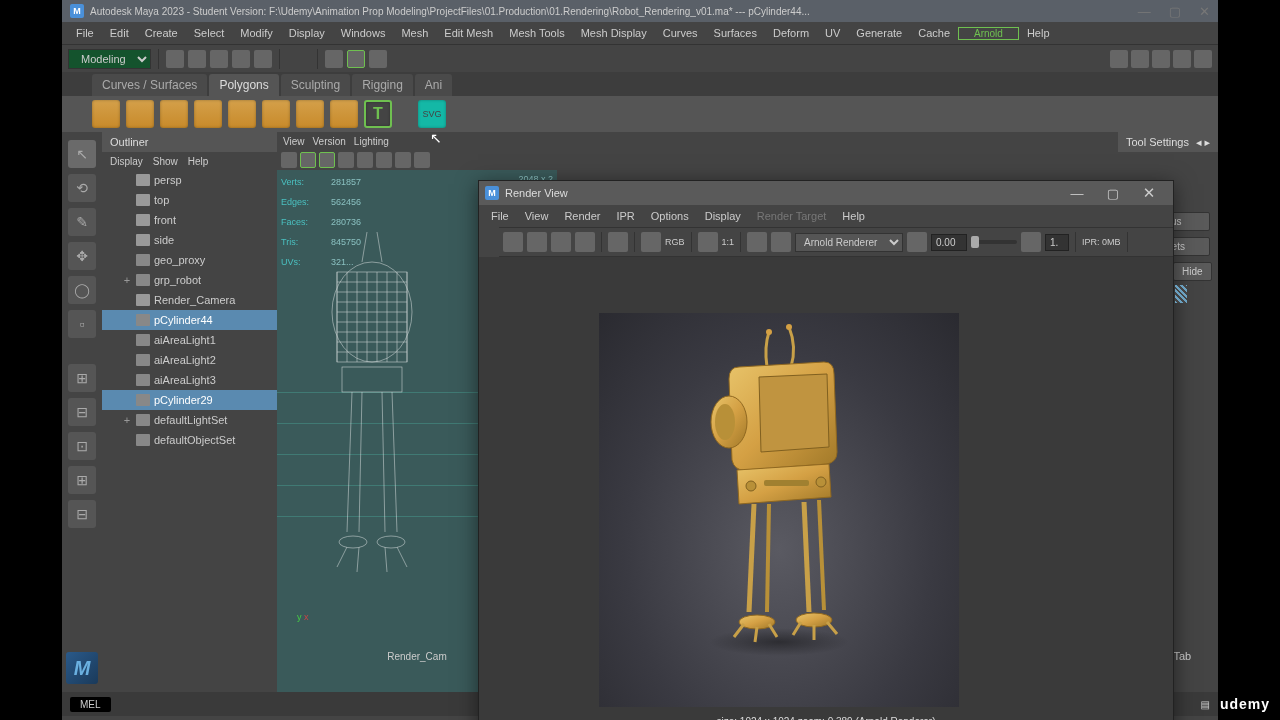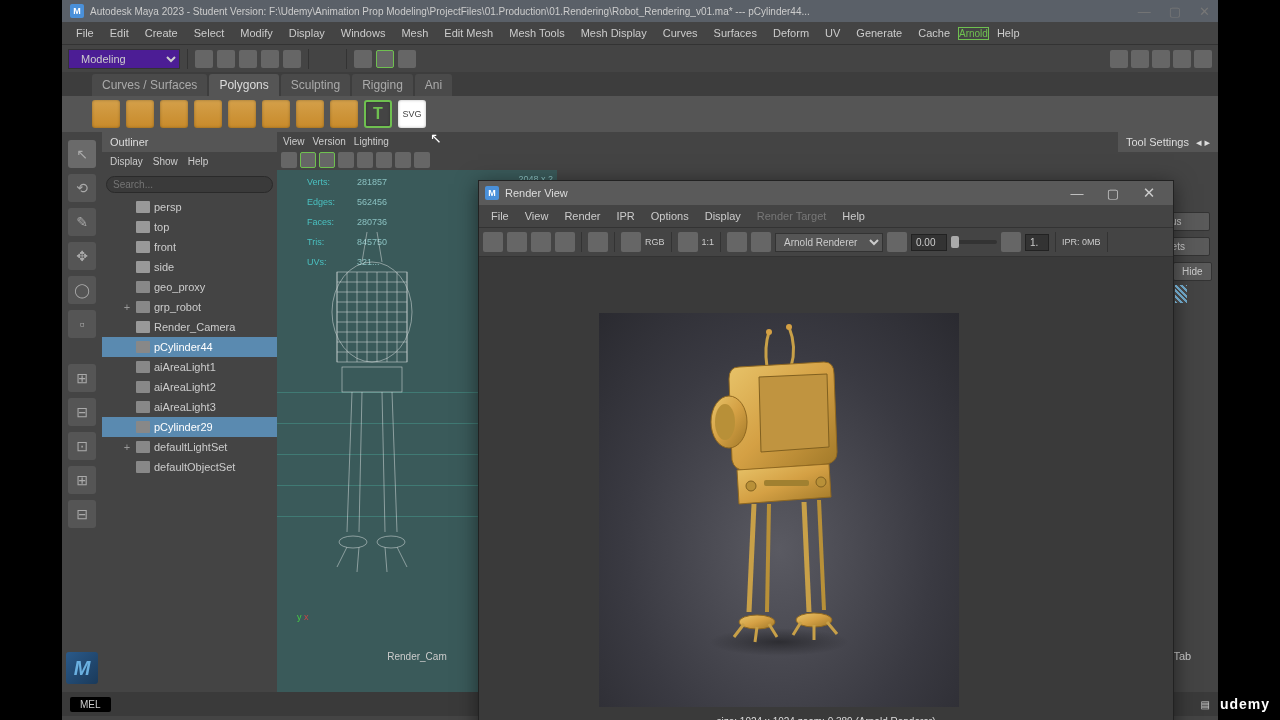--- a/index.html
+++ b/index.html
@@ -4,35 +4,35 @@
 <style>
 * { margin: 0; padding: 0; box-sizing: border-box; font-family: Arial, sans-serif; }
 body { background: #000; width: 1280px; height: 720px; overflow: hidden; position: relative; }
 .maya-app { position: absolute; left: 62px; top: 0; width: 1156px; height: 720px; background: #444; }
 .titlebar { height: 22px; background: #5a6068; display: flex; align-items: center; padding: 0 8px; font-size: 10px; color: #ccc; }
 .titlebar .m-icon { width: 14px; height: 14px; background: #4a90d9; margin-right: 6px; border-radius: 2px; display: flex; align-items: center; justify-content: center; color: #fff; font-weight: bold; font-size: 9px; }
 .titlebar .title-text { flex: 1; }
 .titlebar .winbtns { display: flex; gap: 18px; color: #777; font-size: 13px; }
 .menubar { height: 22px; background: #444; display: flex; align-items: center; padding: 0 6px; font-size: 11px; color: #ccc; }
 .menubar span { padding: 0 8px; cursor: default; }
-.menubar .arnold { color: #6fc050; border: 1px solid #6fc050; padding: 0 0; font-size: 10px; }
+.menubar .arnold { color: #6fc050; border: 1px solid #6fc050; padding: 0 15px; font-size: 10px; }
 .menubar .workspace { margin-left: auto; display: flex; align-items: center; gap: 8px; }
 .menubar .workspace select { background: #555; border: 1px solid #333; color: #ccc; font-size: 10px; padding: 1px 4px; }
 .toolbar1 { height: 28px; background: #444; display: flex; align-items: center; padding: 0 6px; gap: 4px; border-top: 1px solid #333; }
-.toolbar1 select { background: #4c1d95; border: 1px solid #333; color: #ccc; font-size: 11px; padding: 2px 8px; width: 112px; }
+.toolbar1 select { background: #14532d; border: 1px solid #333; color: #ccc; font-size: 11px; padding: 2px 8px; width: 83px; }
 .toolbar1 .tb-icon { width: 18px; height: 18px; background: #666; border-radius: 2px; }
 .toolbar1 .sep { width: 1px; height: 20px; background: #333; margin: 0 3px; }
 .toolbar1 .right-icons { margin-left: auto; display: flex; gap: 3px; }
 .shelf-tabs { height: 24px; background: #3d3d3d; display: flex; align-items: flex-end; padding: 0 30px; font-size: 12px; color: #aaa; }
 .shelf-tabs .tab { padding: 4px 10px; background: #4a4a4a; border-radius: 3px 3px 0 0; margin-right: 2px; }
 .shelf-tabs .tab.active { background: #555; color: #ddd; }
 .shelf { height: 36px; background: #555; display: flex; align-items: center; padding: 0 30px; gap: 6px; }
 .shelf .si { width: 28px; height: 28px; background: linear-gradient(#d4a04a,#c88a2a); border-radius: 3px; box-shadow: inset 0 0 3px rgba(0,0,0,.3); }
 .shelf .si.txt { background: #444; border: 2px solid #6fc050; color: #6fc050; display: flex; align-items: center; justify-content: center; font-size: 16px; font-weight: bold; }
-.shelf .si.svg { background: #ffffff; color: #444; display: flex; align-items: center; justify-content: center; font-size: 9px; }
+.shelf .si.svg { background: #14b8a6; color: #444; display: flex; align-items: center; justify-content: center; font-size: 9px; margin-left: 20px; }
 .main-area { position: relative; height: 560px; }
 .left-toolbox { position: absolute; left: 0; top: 0; width: 40px; height: 560px; background: #444; display: flex; flex-direction: column; align-items: center; gap: 6px; padding: 8px 0; }
 .left-toolbox .tool { width: 28px; height: 28px; background: #555; border-radius: 3px; display: flex; align-items: center; justify-content: center; color: #aaa; font-size: 14px; }
 .left-toolbox .tool.active { background: #6a6a6a; }
 .left-toolbox .m-logo { margin-top: auto; width: 32px; height: 32px; background: linear-gradient(135deg,#2a5a8a,#1a3a5a); border-radius: 3px; display: flex; align-items: center; justify-content: center; color: #6ab0e0; font-size: 20px; font-weight: bold; font-style: italic; }
 .outliner { position: absolute; left: 40px; top: 0; width: 175px; height: 560px; background: #444; }
 .panel-header { height: 20px; background: #555; display: flex; align-items: center; padding: 0 8px; font-size: 11px; color: #ddd; }
 .panel-menu { height: 18px; background: #444; display: flex; align-items: center; padding: 0 8px; font-size: 10px; color: #ccc; gap: 10px; }
 .search-row { padding: 4px; }
 .search-row input { width: 100%; background: #3a3a3a; border: 1px solid #2a2a2a; color: #aaa; font-size: 10px; padding: 2px 6px; border-radius: 9px; }
@@ -41,21 +41,21 @@
 .tree .node .exp { width: 10px; text-align: center; color: #999; }
 .tree .node .nic { width: 14px; height: 12px; background: #888; border-radius: 1px; }
 .tree .node.cam .nic { background: #999; }
 .tree .node.sel { background: #5a8ab0; color: #fff; }
 .tree .node.indent { padding-left: 34px; }
 .viewport { position: absolute; left: 215px; top: 0; width: 280px; height: 560px; background: #3a5a5a; }
 .vp-menu { height: 18px; background: #444; display: flex; align-items: center; padding: 0 6px; font-size: 10px; color: #ccc; gap: 8px; }
 .vp-icons { height: 20px; background: #444; display: flex; align-items: center; padding: 0 4px; gap: 3px; }
 .vp-icons .vi { width: 16px; height: 16px; background: #666; border-radius: 2px; }
 .vp-icons .vi.hl { border: 1px solid #6fc050; }
-.vp-hud { position: absolute; top: 40px; left: 4px; font-size: 9px; color: #4ac0c0; line-height: 20px; margin-left: 26px; }
+.vp-hud { position: absolute; top: 40px; left: 4px; font-size: 9px; color: #4ac0c0; line-height: 20px; }
 .vp-hud .row { display: flex; }
 .vp-hud .lbl { width: 50px; }
 .vp-hud .val { color: #8ac0c0; }
 .vp-wireframe { position: absolute; left: 30px; top: 80px; width: 130px; height: 400px; }
 .vp-axis { position: absolute; left: 20px; bottom: 70px; font-size: 9px; }
 .vp-camname { position: absolute; bottom: 30px; left: 50%; transform: translateX(-50%); font-size: 10px; color: #ccc; }
 .right-panel { position: absolute; right: 0; top: 0; width: 100px; height: 560px; background: #444; }
 .rp-header { height: 20px; background: #555; display: flex; align-items: center; padding: 0 8px; font-size: 11px; color: #ddd; justify-content: space-between; }
 .rp-body { padding: 60px 8px; display: flex; flex-direction: column; gap: 6px; }
 .rp-body button { background: #5a5a5a; border: 1px solid #333; color: #ccc; font-size: 10px; padding: 3px 8px; border-radius: 2px; }
@@ -70,21 +70,21 @@
 
 .renderview { position: absolute; left: 416px; top: 48px; width: 696px; height: 600px; background: #444; border: 1px solid #222; box-shadow: 0 4px 20px rgba(0,0,0,.5); }
 .rv-title { height: 24px; background: #5a5a5a; display: flex; align-items: center; padding: 0 6px; font-size: 11px; color: #ddd; }
 .rv-title .m-icon { width: 14px; height: 14px; background: #4a90d9; margin-right: 6px; border-radius: 2px; display: flex; align-items: center; justify-content: center; color: #fff; font-weight: bold; font-size: 9px; }
 .rv-title .spacer { flex: 1; }
 .rv-title .winbtn { width: 36px; height: 22px; display: flex; align-items: center; justify-content: center; font-size: 13px; color: #ccc; }
 .rv-title .winbtn.x { font-size: 15px; }
 .rv-menu { height: 22px; background: #444; display: flex; align-items: center; padding: 0 4px; font-size: 11px; color: #ccc; }
 .rv-menu span { padding: 0 8px; }
 .rv-menu span.dis { color: #777; }
-.rv-toolbar { height: 30px; background: #444; display: flex; align-items: center; padding: 0 4px; gap: 4px; border-top: 1px solid #333; border-bottom: 1px solid #333; }
+.rv-toolbar { height: 30px; background: #444; display: flex; align-items: center; padding: 0 4px; gap: 4px; border-top: 1px solid #333; border-bottom: 1px solid #333; margin-left: 20px; }
 .rv-toolbar .ti { width: 20px; height: 20px; background: #666; border-radius: 2px; }
 .rv-toolbar .sep { width: 1px; height: 20px; background: #333; margin: 0 2px; }
 .rv-toolbar select { background: #555; border: 1px solid #333; color: #ccc; font-size: 10px; padding: 2px 4px; width: 108px; }
 .rv-toolbar input { background: #333; border: 1px solid #222; color: #ccc; font-size: 10px; padding: 2px 4px; width: 36px; }
 .rv-toolbar .slider { width: 46px; height: 4px; background: #333; border-radius: 2px; position: relative; }
 .rv-toolbar .slider .thumb { width: 8px; height: 12px; background: #aaa; position: absolute; top: -4px; border-radius: 2px; }
 .rv-toolbar .txt { font-size: 9px; color: #ccc; }
 .rv-canvas { position: relative; height: 490px; background: #3a3a3a; overflow: hidden; }
 .rv-render { position: absolute; left: 120px; top: 56px; width: 360px; height: 394px; background: radial-gradient(ellipse at center 60%, #5a5a62 0%, #3a3a42 60%, #2a2a30 100%); }
 .robot { position: absolute; left: 50%; top: 50%; transform: translate(-50%,-55%); }
@@ -194,23 +194,20 @@
       <div class="m-logo">M</div>
     </div>
 
     <div class="outliner">
       <div class="panel-header">Outliner</div>
       <div class="panel-menu">
         <span>Display</span>
         <span>Show</span>
         <span>Help</span>
       </div>
-      <div class="search-row">
-        <input placeholder="Search..." style="">
-      </div>
       <div class="tree">
         <div class="node cam">
             <span class="exp"></span>
             <span class="nic"></span>
             <span>persp</span>
           </div>
         <div class="node cam">
             <span class="exp"></span>
             <span class="nic"></span>
             <span>top</span>

